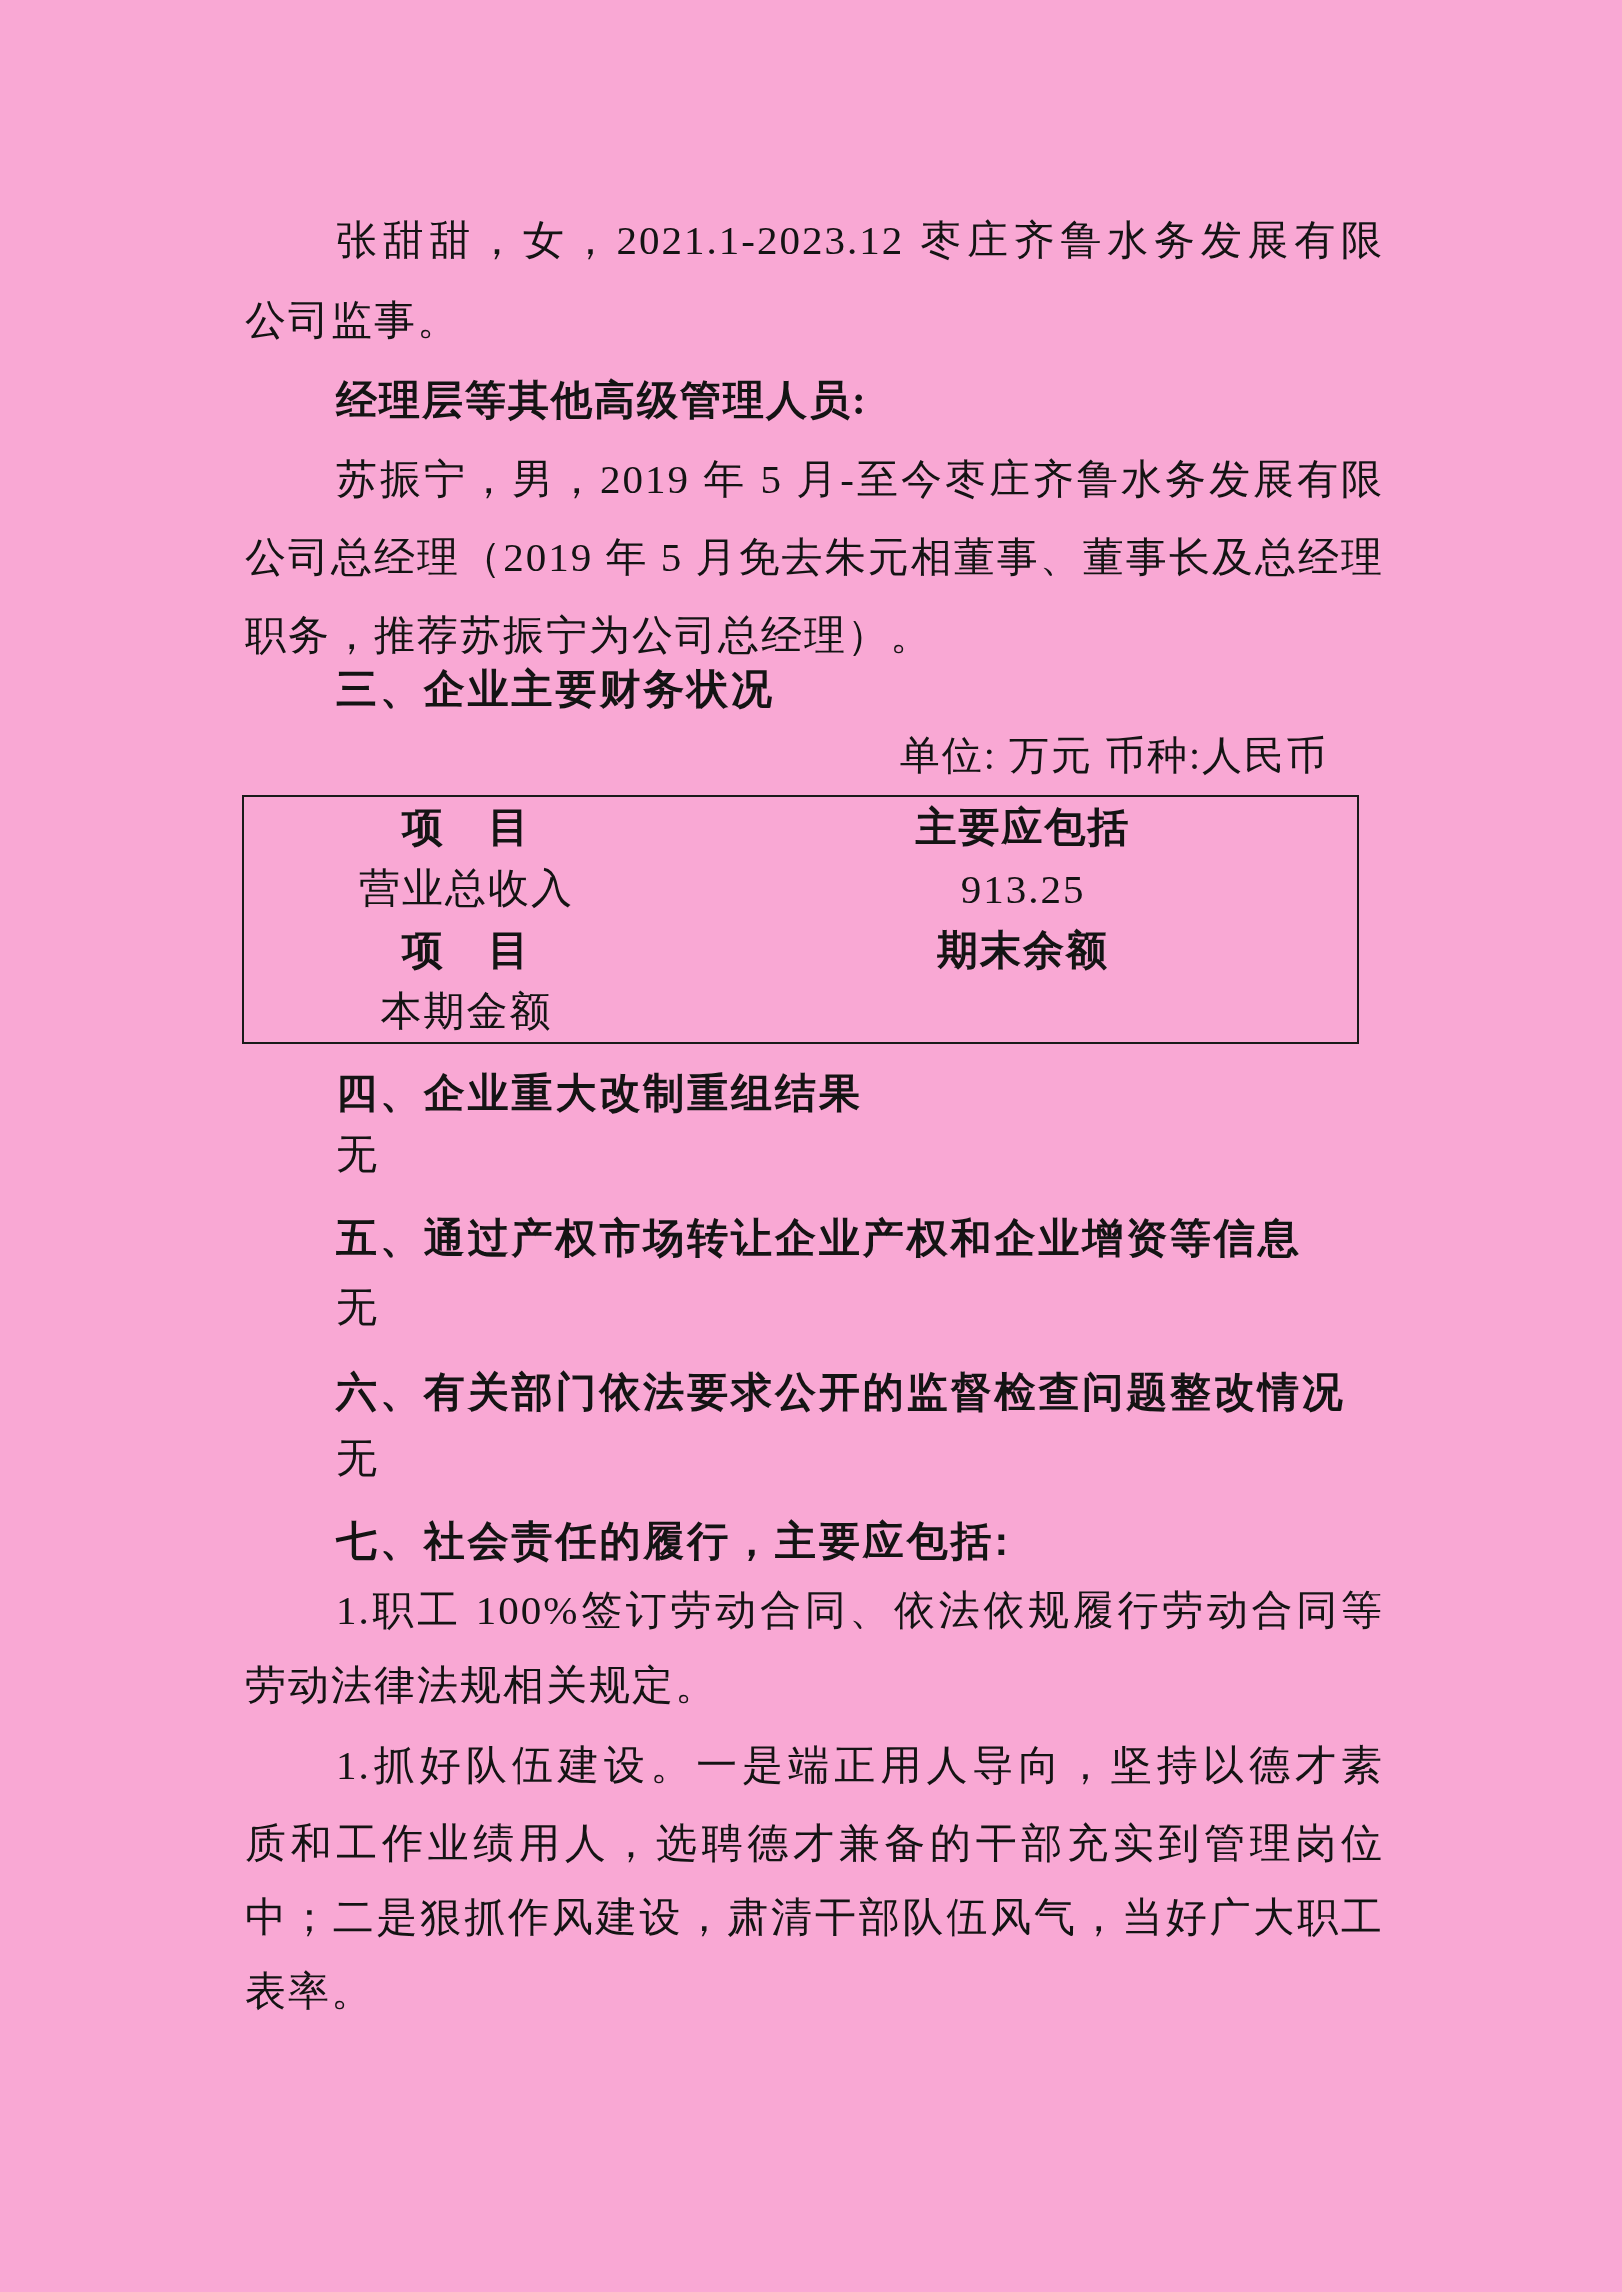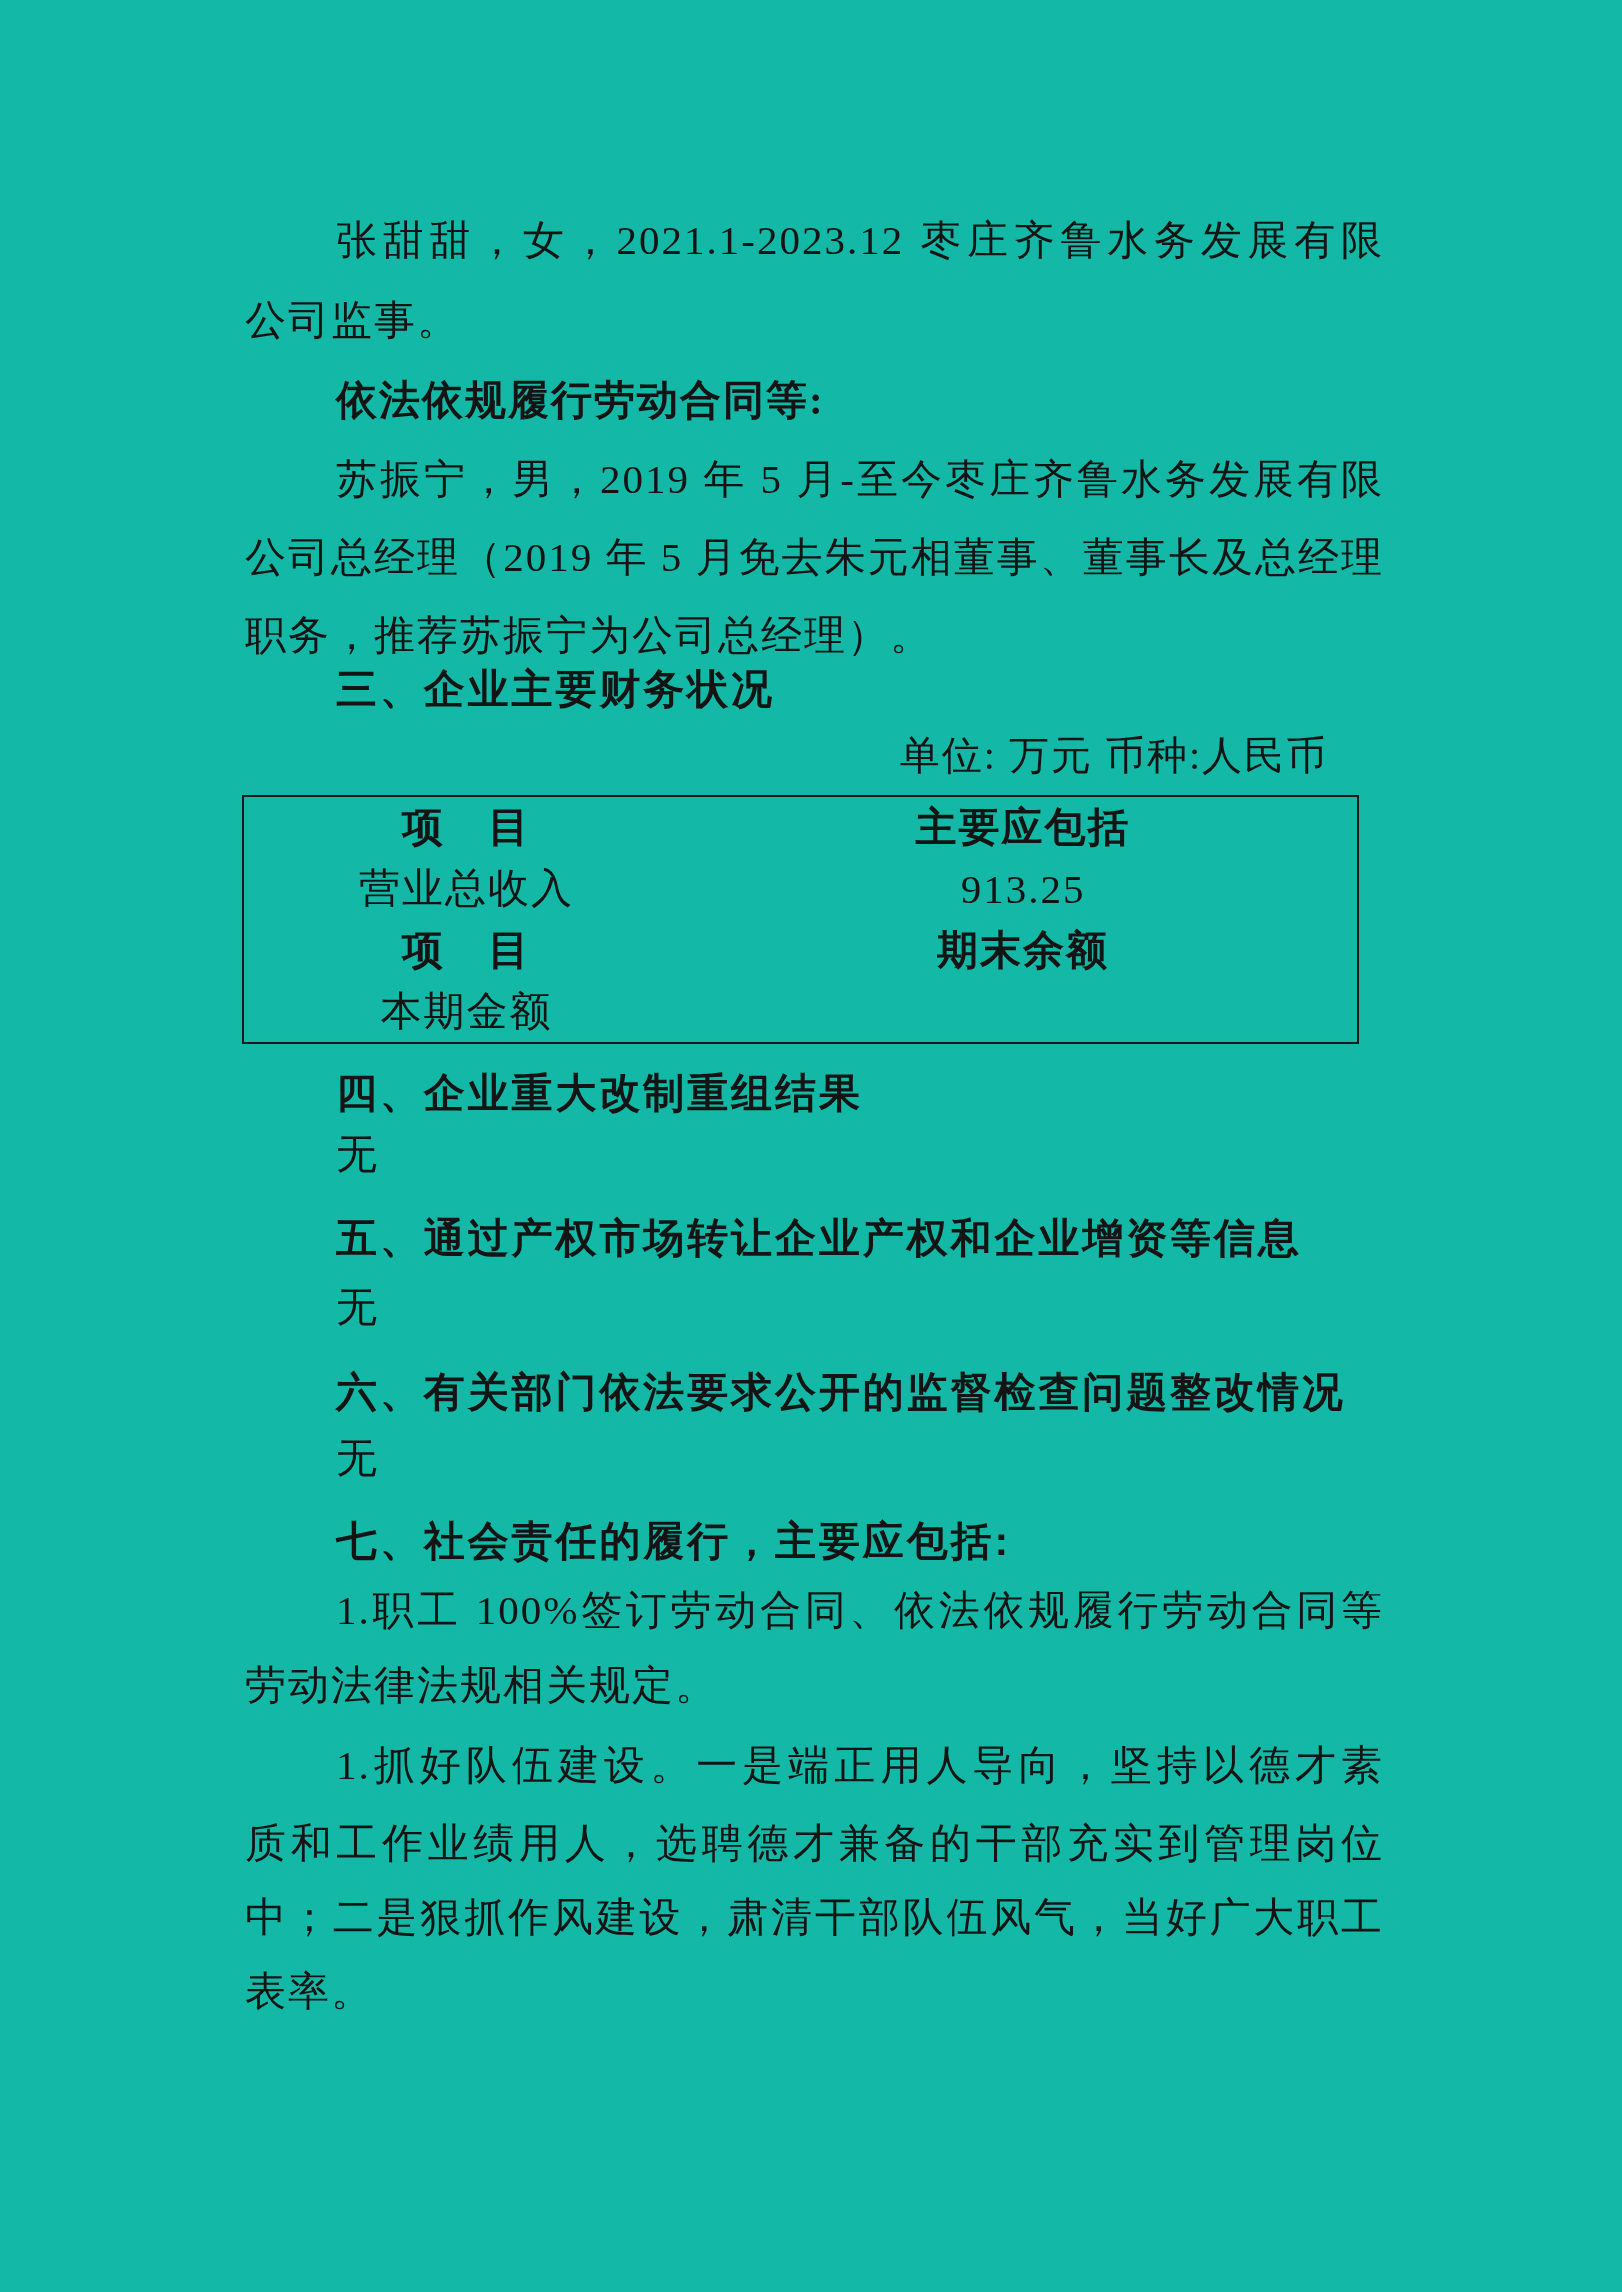--- a/index.html
+++ b/index.html
@@ -1,19 +1,19 @@
 <!DOCTYPE html>
 <html><head>
 <meta charset="utf-8">
 <style>
   html,body{margin:0;padding:0;background:#e8e8e8;}
   .page{
     position:relative;
     width:1622px;height:2293px;
-    background:#14b8a6;
+    background:#f9a8d4;
     margin:0 auto;
     overflow:hidden;
     font-family:"Liberation Serif","DejaVu Serif",serif;
     color:#141414;
   }
   .ln{
     position:absolute;
     left:245px;right:238px;
     height:78px;line-height:78px;
     font-size:41px;
@@ -61,21 +61,21 @@
   .fbold .fcell{font-weight:700;}
 </style>
 </head>
 <body>
 
 <div class="page">
 
   <div class="ln indent fill" style="top:201px">张甜甜，女，2021.1-2023.12 枣庄齐鲁水务发展有限</div>
   <div class="ln" style="top:281px">公司监事。</div>
 
-  <div class="ln indent bold-serif" style="top:361px">依法依规履行劳动合同等:</div>
+  <div class="ln indent bold-serif" style="top:361px">经理层等其他高级管理人员:</div>
 
   <div class="ln indent fill" style="top:440px">苏振宁，男，2019 年 5 月-至今枣庄齐鲁水务发展有限</div>
   <div class="ln fill" style="top:518px">公司总经理（2019 年 5 月免去朱元相董事、董事长及总经理</div>
   <div class="ln" style="top:596px">职务，推荐苏振宁为公司总经理）。</div>
 
   <div class="ln indent hd" style="top:650px">三、企业主要财务状况</div>
   <div class="unit" style="top:717px">单位: 万元 币种:人民币</div>
 
   <div class="ftable">
     <div class="frow fbold">

